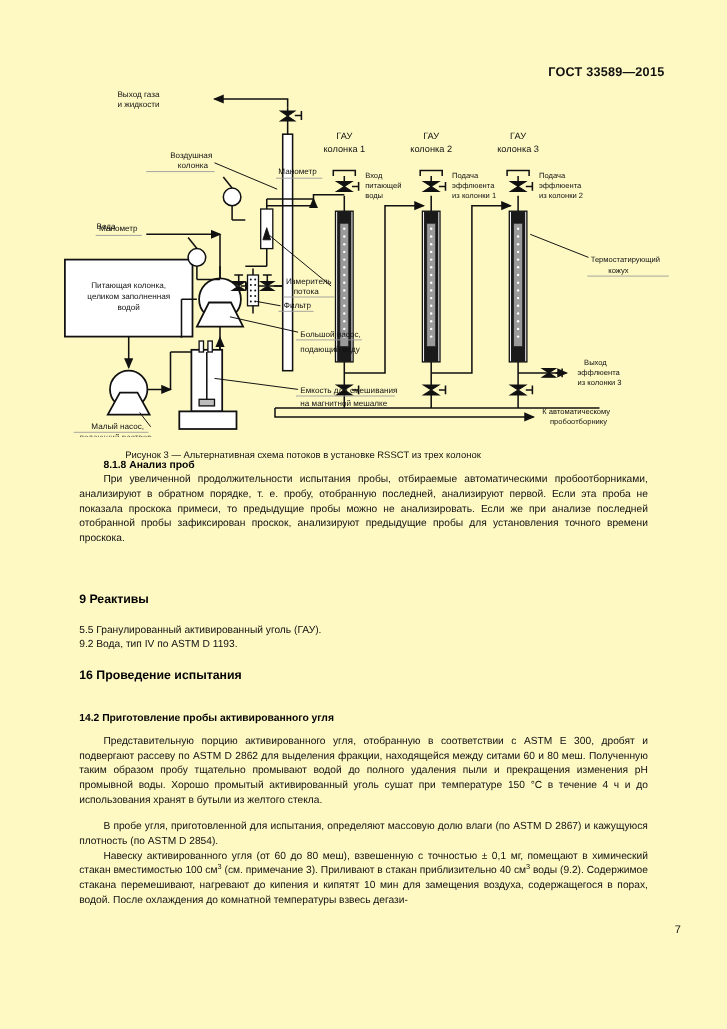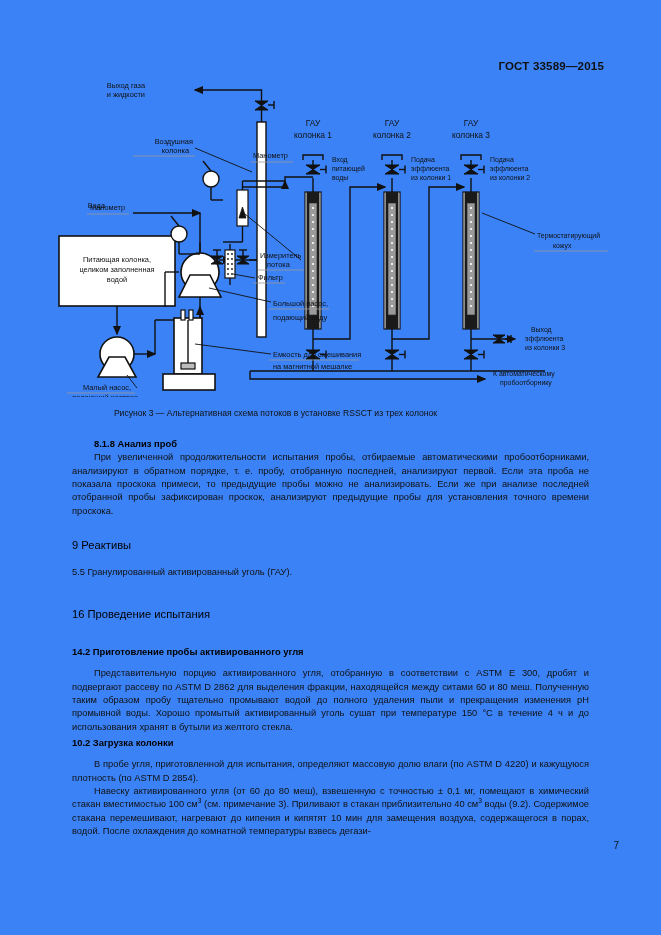--- a/index.html
+++ b/index.html
@@ -7,21 +7,21 @@
     padding: 0;
     background: #c8c8c8;
   }
   body {
     font-family: "Liberation Sans", sans-serif;
   }
   .page {
     position: relative;
     width: 661px;
     height: 935px;
-    background: #3b82f6;
+    background: #fef9c3;
     margin: 0 auto;
     overflow: hidden;
   }
   .header {
     position: absolute;
     top: 60px;
     right: 57px;
     font-size: 11.5px;
     font-weight: bold;
     letter-spacing: 0.2px;
@@ -53,21 +53,21 @@
     color: #101010;
     text-align: justify;
     text-justify: inter-word;
   }
   .h-sub {
     font-weight: bold;
     font-size: 9.4px;
     color: #000;
   }
   .h-main {
-    font-weight: normal;
+    font-weight: bold;
     font-size: 11.2px;
     color: #000;
   }
   .indent {
     text-indent: 22px;
   }
   .pagenum {
     position: absolute;
     top: 840px;
     right: 42px;
@@ -409,43 +409,43 @@
         <text x="480" y="268">из колонки 3</text>
 
         <text x="448" y="294">К автоматическому</text>
         <text x="455" y="303">пробоотборнику</text>
       </g>
     </svg>
   </div>
 
   <div class="caption">Рисунок 3 — Альтернативная схема потоков в установке RSSCT из трех колонок</div>
 
-  <div class="body-text" style="top:437px;">
+  <div class="body-text" style="top:415px;">
     <div class="h-sub" style="text-indent:22px;">8.1.8  Анализ проб</div>
     <div class="indent" style="margin-top:1px;">При увеличенной продолжительности испытания пробы, отбираемые автоматическими пробоотборниками, анализируют в обратном порядке, т. е. пробу, отобранную последней, анализируют первой. Если эта проба не показала проскока примеси, то предыдущие пробы можно не анализировать. Если же при анализе последней отобранной пробы зафиксирован проскок, анализируют предыдущие пробы для установления точного времени проскока.</div>
   </div>
 
   <div class="body-text" style="top:539px;">
     <div class="h-main">9  Реактивы</div>
   </div>
 
   <div class="body-text" style="top:566px;">
     <div>5.5  Гранулированный активированный уголь (ГАУ).</div>
+    <div>9.2  Вода, тип IV по ASTM D 1193.</div>
   </div>
 
   <div class="body-text" style="top:608px;">
     <div class="h-main">16  Проведение испытания</div>
   </div>
 
   <div class="body-text" style="top:645px;">
     <div class="h-sub">14.2  Приготовление пробы активированного угля</div>
     <div class="indent" style="margin-top:9px;">Представительную порцию активированного угля, отобранную в соответствии с ASTM E 300, дробят и подвергают рассеву по ASTM D 2862 для выделения фракции, находящейся между ситами 60 и 80 меш. Полученную таким образом пробу тщательно промывают водой до полного удаления пыли и прекращения изменения рН промывной воды. Хорошо промытый активированный уголь сушат при температуре 150 °С в течение 4 ч и до использования хранят в бутыли из желтого стекла.</div>
   </div>
 
   <div class="body-text" style="top:736px;">
-    <div class="h-sub">10.2  Загрузка колонки</div>
-    <div class="indent" style="margin-top:9px;">В пробе угля, приготовленной для испытания, определяют массовую долю влаги (по ASTM D 4220) и кажущуюся плотность (по ASTM D 2854).</div>
+    <div class="indent" style="margin-top:9px;">В пробе угля, приготовленной для испытания, определяют массовую долю влаги (по ASTM D 2867) и кажущуюся плотность (по ASTM D 2854).</div>
     <div class="indent"><span>Навеску активированного угля (от 60 до 80 меш), взвешенную с точностью ± 0,1 мг, помещают в химический стакан вместимостью 100 см</span><sup>3</sup><span> (см. примечание 3). Приливают в стакан приблизительно 40 см</span><sup>3</sup><span> воды (9.2). Содержимое стакана перемешивают, нагревают до кипения и кипятят 10 мин для замещения воздуха, содержащегося в порах, водой. После охлаждения до комнатной температуры взвесь дегази-</span></div>
   </div>
 
   <div class="pagenum">7</div>
 
 </div>
 
 </body></html>

